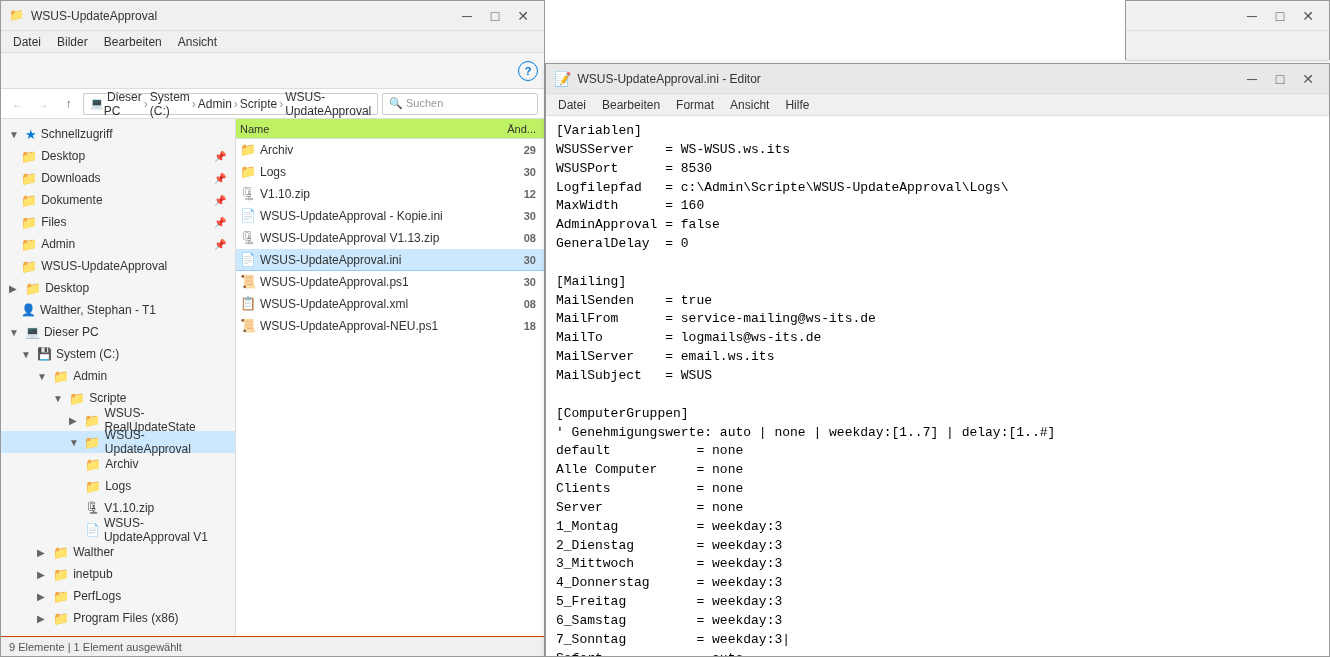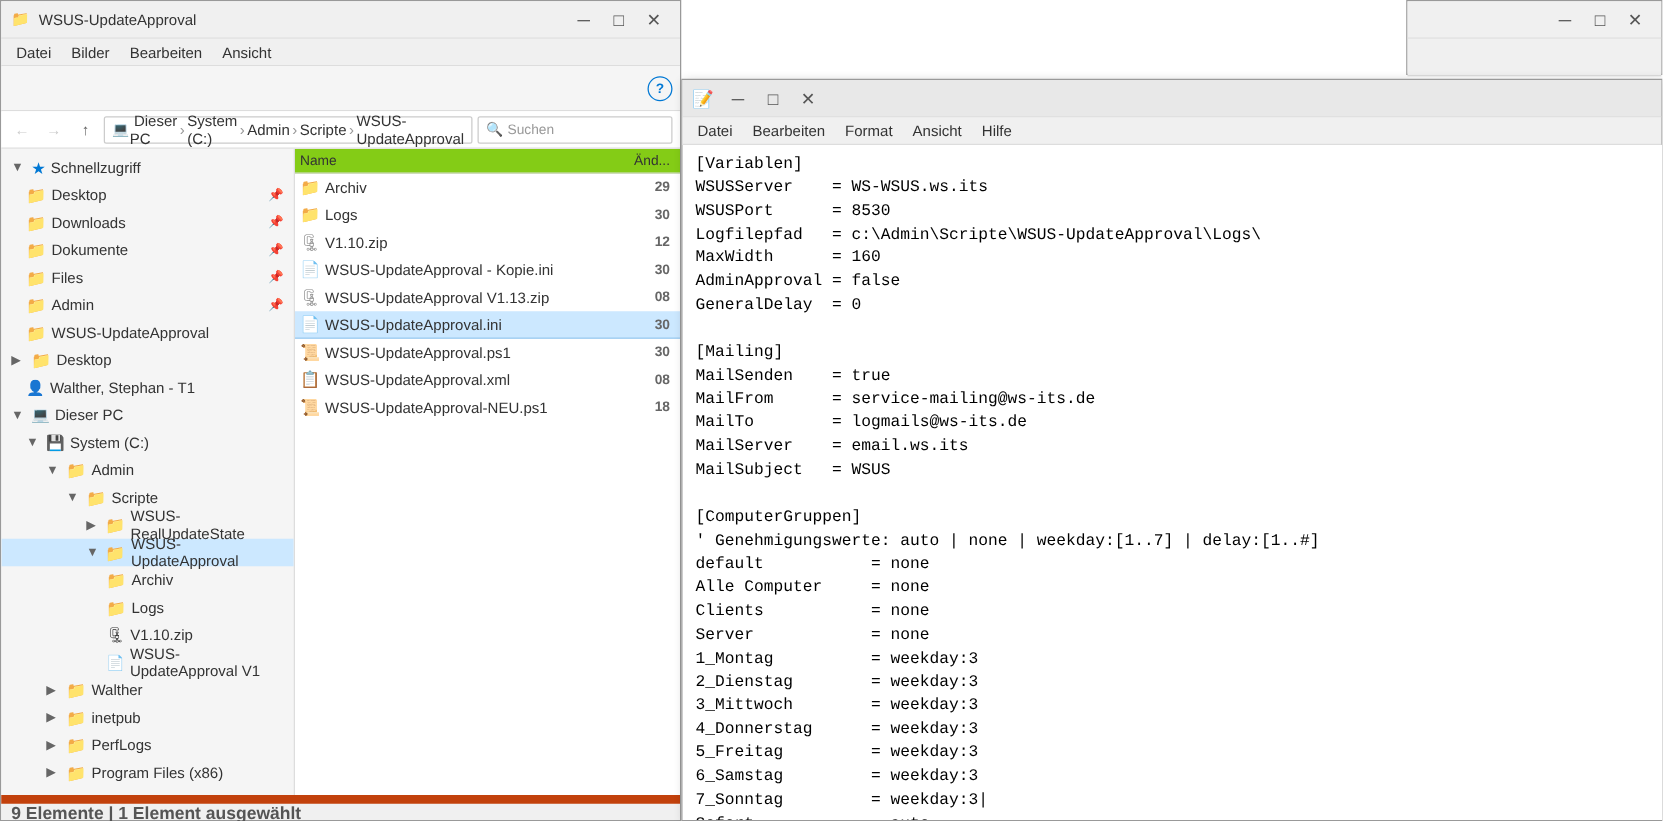--- a/index.html
+++ b/index.html
@@ -151,21 +151,21 @@
 
     .file-list {
       flex: 1;
       overflow-y: auto;
       padding: 0;
     }
     .file-list-header {
       display: flex;
       align-items: center;
       height: 20px;
-      background: #84cc16;
+      background: #bef264;
       border-bottom: 1px solid #ddd;
       font-size: 11px;
       color: #333;
       padding: 0 4px;
     }
     .col-name { flex: 1; }
     .col-date { width: 60px; text-align: right; padding-right: 4px; }
 
     .file-item {
       display: flex;
@@ -258,27 +258,26 @@
       left: 1125px;
       width: 205px;
       height: 60px;
       background: #f0f0f0;
       border: 1px solid #999;
     }
 
     .status-bar {
       height: 20px;
       background: #f0f0f0;
-      border-top: 7px solid #c2410c;
+      border-top: 1px solid #c2410c;
       display: flex;
       align-items: center;
       padding: 0 8px;
-      font-size: 14px;
+      font-size: 11px;
       color: #555;
-      font-weight: bold;
     }
   </style>
 </head>
 <body>
 
 <div class="explorer-window">
 
   <div class="title-bar">
     <span class="title-bar-icon">📁</span>
     <span class="title-bar-title">WSUS-UpdateApproval</span>
@@ -506,20 +505,21 @@
       <div class="title-bar-btn close">✕</div>
     </div>
   </div>
   <div style="height:30px;background:#f0f0f0;border-bottom:1px solid #ddd;"></div>
 </div>
 
 <div class="notepad-window">
 
   <div class="notepad-title">
     <span style="font-size:14px;margin-right:6px;">📝</span>
+    <span class="notepad-title-text">WSUS-UpdateApproval.ini - Editor</span>
     <div class="notepad-controls">
       <div class="notepad-btn">─</div>
       <div class="notepad-btn">□</div>
       <div class="notepad-btn close">✕</div>
     </div>
   </div>
 
   <div class="notepad-menu">
     <div class="notepad-menu-item">Datei</div>
     <div class="notepad-menu-item">Bearbeiten</div>

